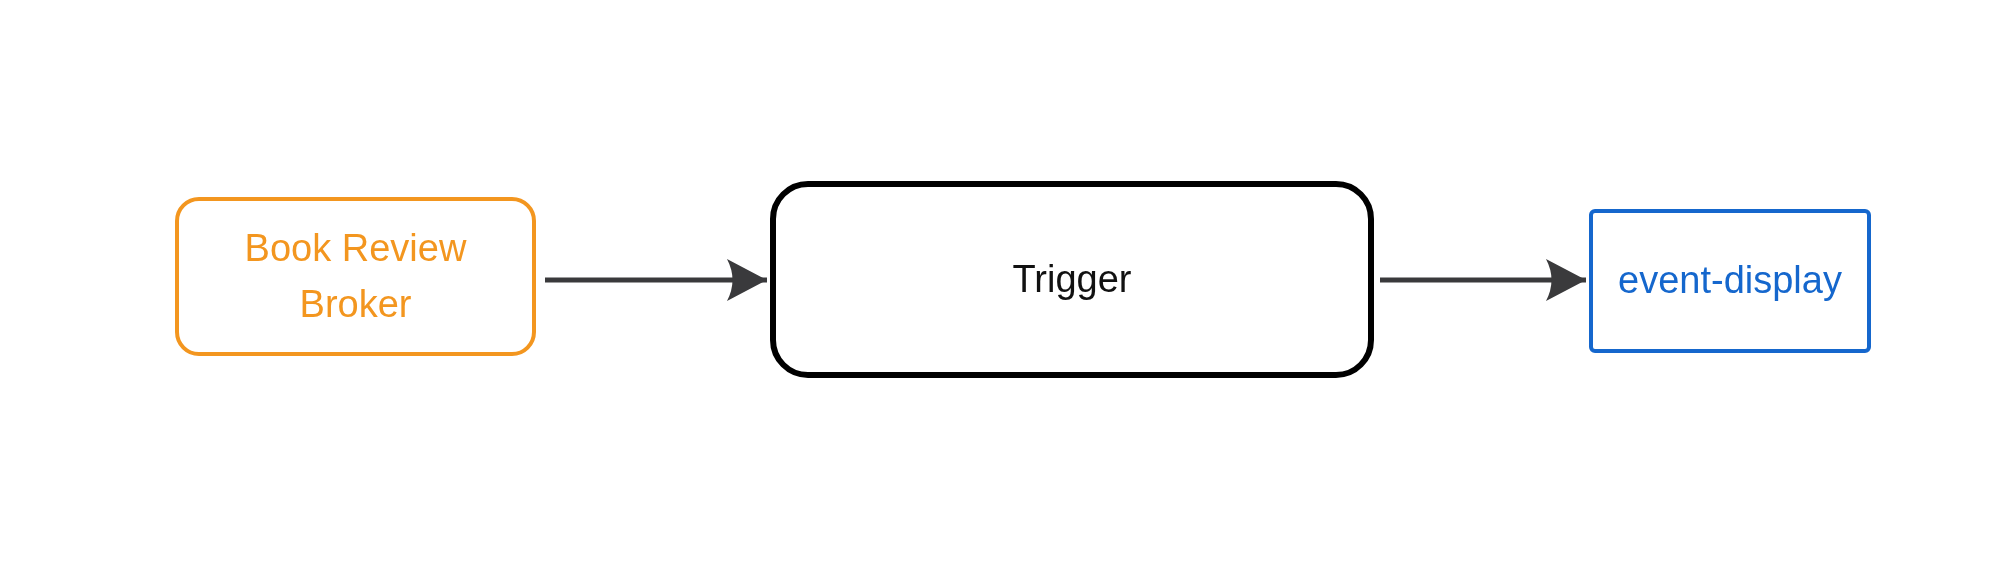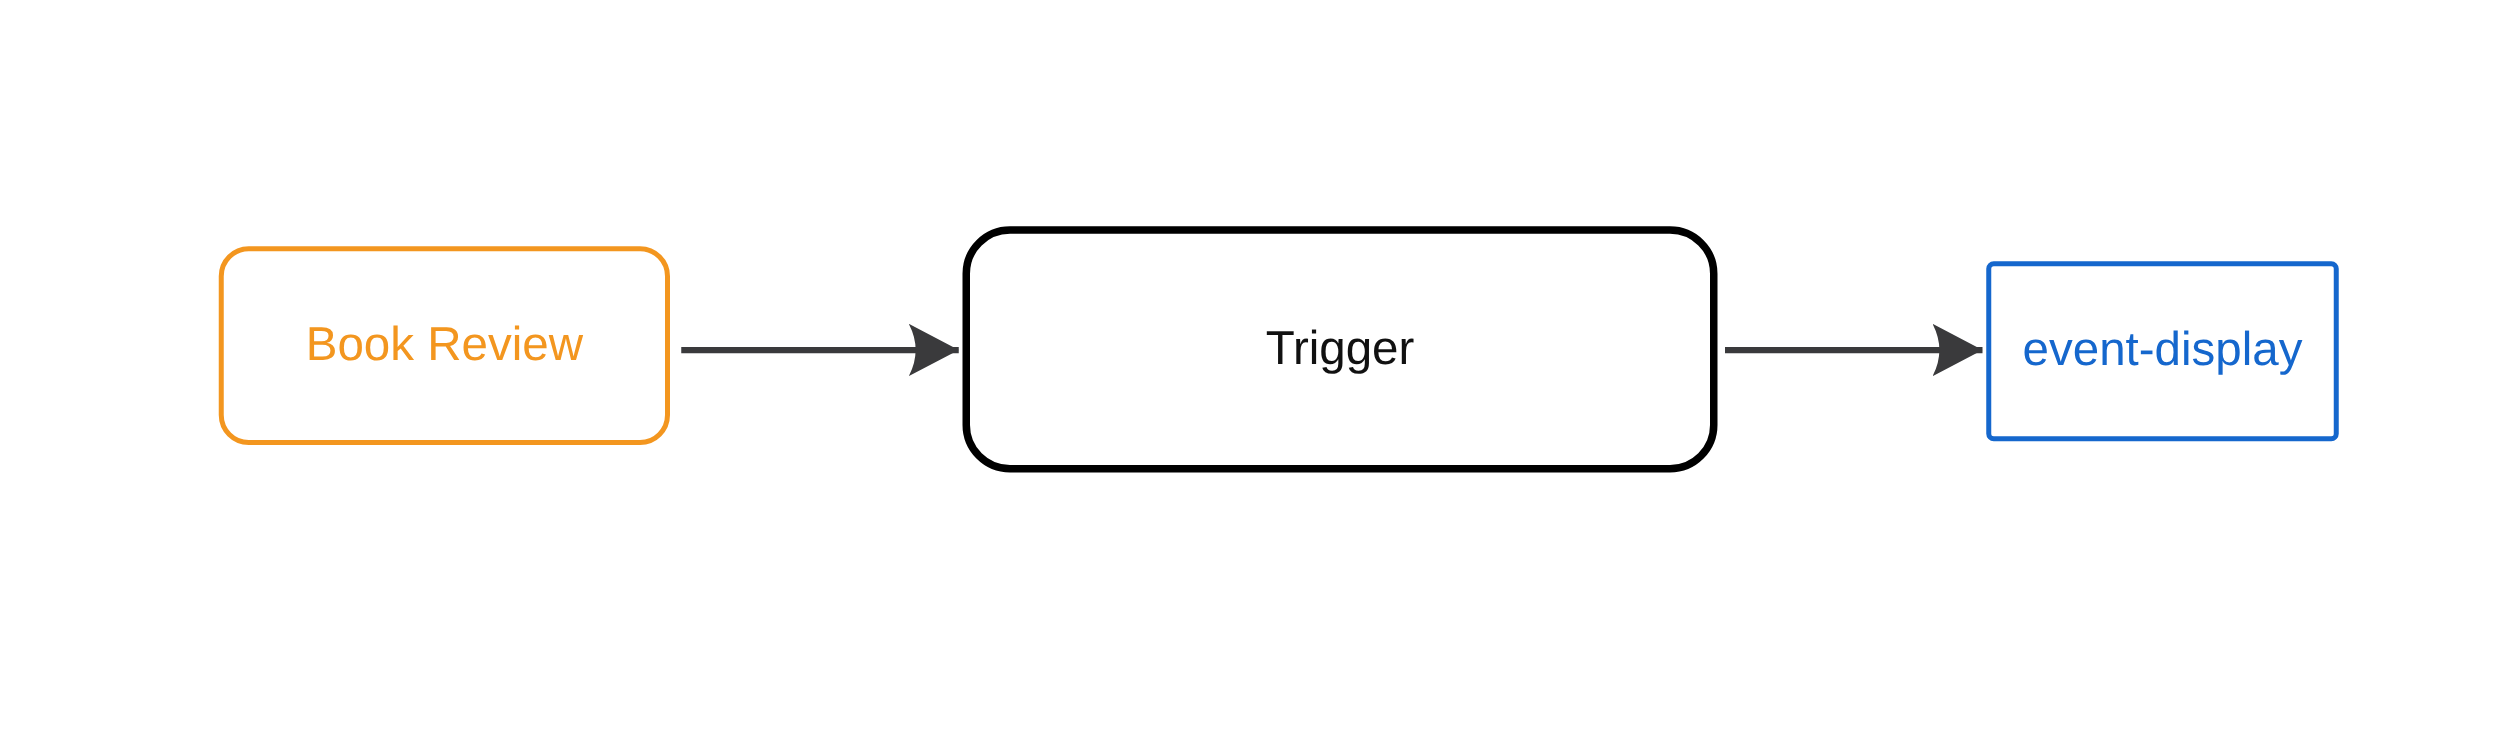--- a/index.html
+++ b/index.html
@@ -65,20 +65,21 @@
         <path d="M 0 0 Q 11 21 0 42 L 40 21 Z" fill="#3A3A3C"></path>
       </marker>
     </defs>
     <line x1="497" y1="280" x2="719" y2="280" stroke="#3A3A3C" stroke-width="5" marker-end="url(#arrowhead)"></line>
     <line x1="1332" y1="280" x2="1538" y2="280" stroke="#3A3A3C" stroke-width="5" marker-end="url(#arrowhead)"></line>
   </svg>
 
   <div class="node node-broker">
     <div>
       <span class="label">Book Review</span>
+      <span class="label">Broker</span>
     </div>
   </div>
 
   <div class="node node-trigger">
     <div>
       <span class="label">Trigger</span>
     </div>
   </div>
 
   <div class="node node-event-display">

